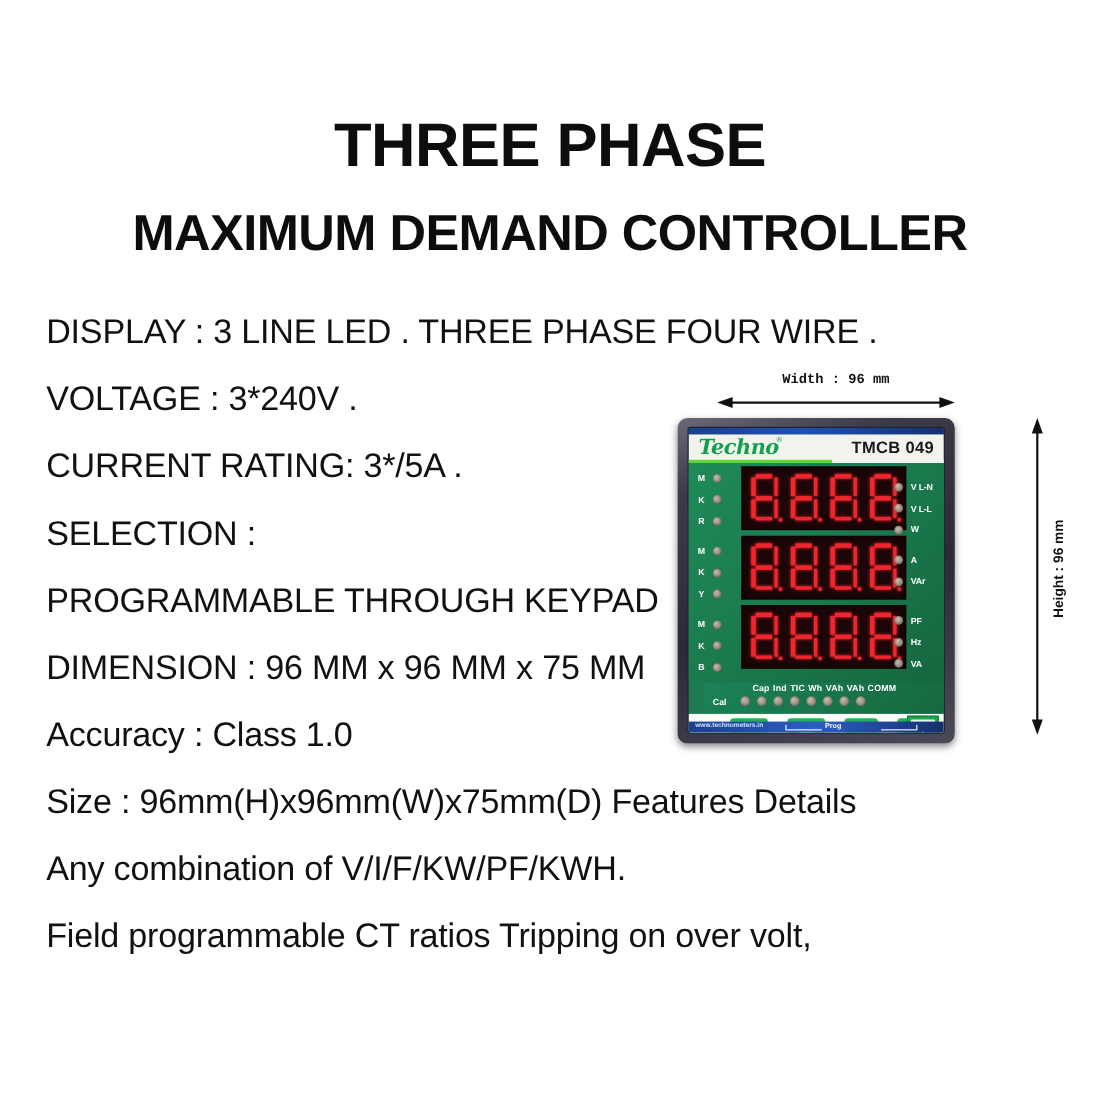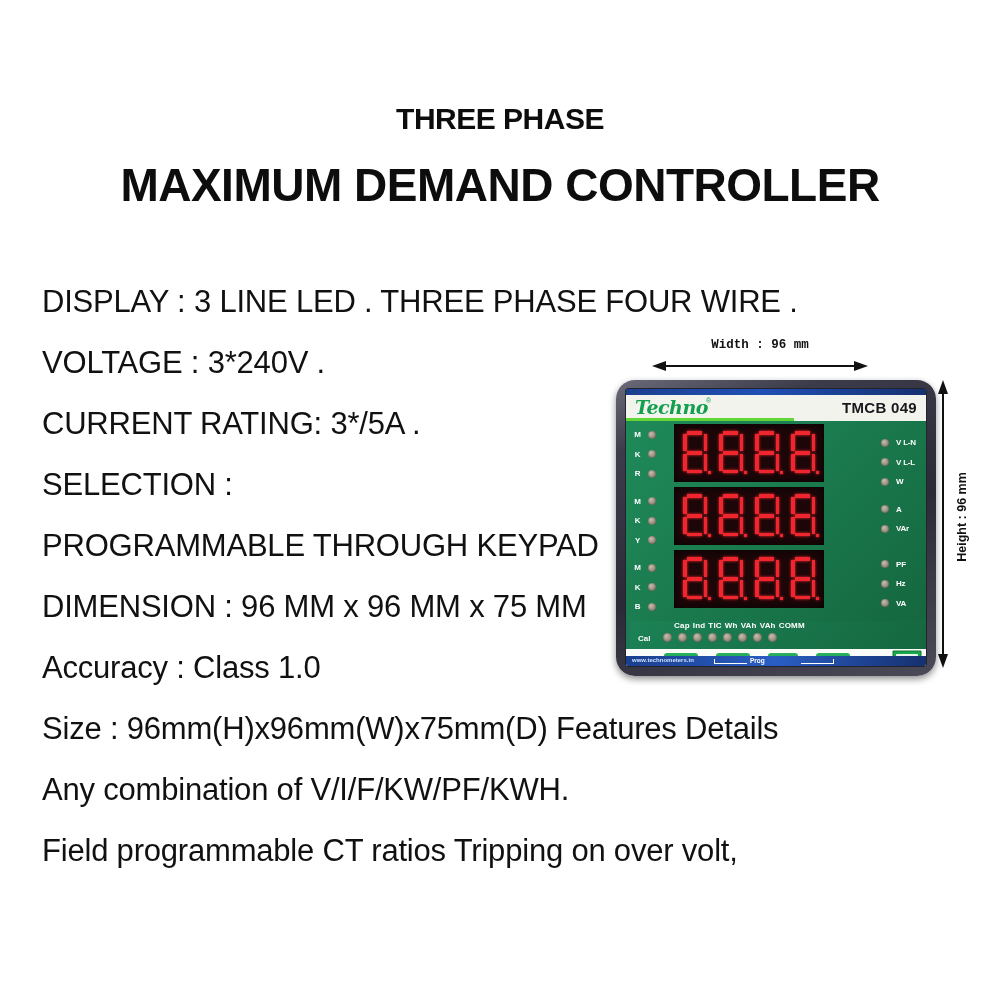--- a/index.html
+++ b/index.html
@@ -17,21 +17,21 @@
     position:absolute;left:0;top:104px;width:1000px;
     text-align:center;
   }
   .title-line{
     font-weight:bold;
     letter-spacing:-0.5px;
     line-height:1.0;
     color:#0d0d0d;
     white-space:nowrap;
   }
-  #title-line-1{font-size:30px;}
+  #title-line-1{font-size:56px;}
   #title-line-2{font-size:46px;margin-top:28px;}
 
   
   #spec-list{
     position:absolute;left:42px;top:286px;width:900px;
   }
   .spec-line{
     font-size:31px;
     line-height:1.0;
     color:#111111;
@@ -63,23 +63,23 @@
     position:absolute;left:4px;top:0;width:14px;height:288px;
   }
   #height-dim-label{
     position:absolute;left:-100px;top:130px;width:260px;
     text-align:center;font-size:12.5px;font-weight:bold;color:#111;
     transform:rotate(-90deg);
   }
 
   
   #device{
-    position:absolute;left:0px;top:42px;width:320px;height:296px;
+    position:absolute;left:0px;top:42px;width:252px;height:296px;
     background:linear-gradient(160deg,#6a6a78 0%,#3b3b4a 18%,#2b2b38 55%,#4a4a58 100%);
-    border-radius:19px;
+    border-radius:9px;
     box-shadow:0 3px 7px rgba(0,0,0,.45);
     padding:8px 9px 9px 9px;
     box-sizing:border-box;
   }
   #device-inner{
     position:relative;width:100%;height:100%;
     border-radius:3px;
     overflow:hidden;
     background:#1e7a52;
     border:1px solid #23232e;
@@ -157,21 +157,21 @@
   .s-b{right:1px;top:3px;width:3.5px;height:17px;}
   .s-c{right:1px;top:23px;width:3.5px;height:17px;}
   .s-d{left:5px;bottom:2px;width:15px;height:3.5px;}
   .s-e{left:1px;top:23px;width:3.5px;height:17px;}
   .s-f{left:1px;top:3px;width:3.5px;height:17px;}
   .s-g{left:5px;top:20px;width:15px;height:3.5px;}
   .s-dp{right:-3px;bottom:1px;width:3.5px;height:3.5px;}
 
   
   #status-strip{
-    position:absolute;left:4px;top:232px;width:100%;height:28px;
+    position:absolute;left:14px;top:232px;width:100%;height:28px;
     background:linear-gradient(135deg,#1c8256 0%,#15673f 100%);
   }
   #status-labels{
     position:absolute;left:44px;top:0px;
     font-size:8px;font-weight:bold;color:#ffffff;
     letter-spacing:0.2px;white-space:nowrap;
   }
   #status-labels span{margin-right:3px;}
   #cal-label{
     position:absolute;left:8px;top:13px;font-size:8px;font-weight:bold;color:#fff;

